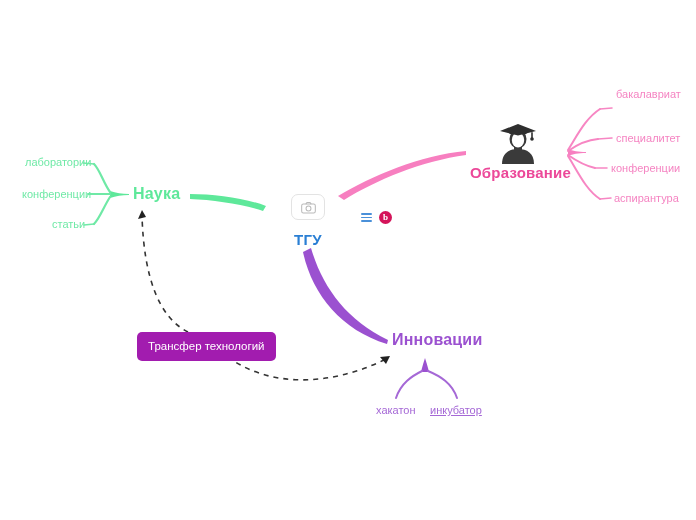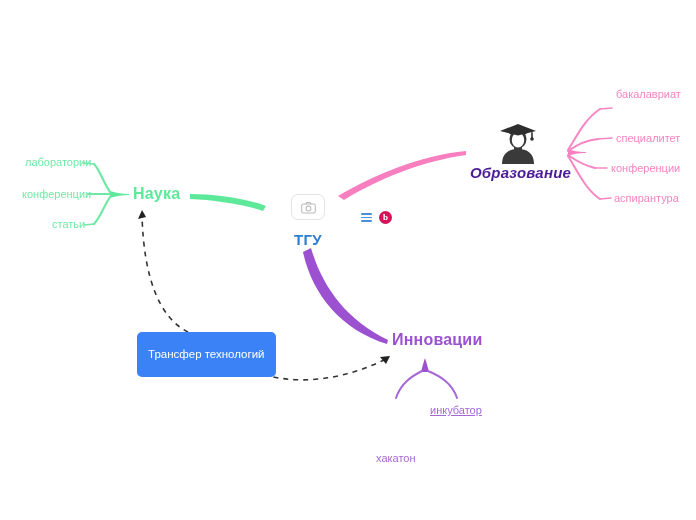--- a/index.html
+++ b/index.html
@@ -40,29 +40,29 @@
     font-weight: normal;
   }
 
   
   #label-science      { left: 133px; top: 186px; color: #5ee89a; }
   #label-laboratories { left: 25px;  top: 157px; color: #6fe9a6; }
   #label-conferences  { left: 22px;  top: 189px; color: #6fe9a6; }
   #label-articles     { left: 52px;  top: 219px; color: #6fe9a6; text-align: right; }
 
   
-  #label-education    { left: 470px; top: 165px; color: #4c1d95; font-size: 15px; font-style: italic; }
+  #label-education    { left: 470px; top: 165px; color: #ec4899; font-size: 15px; }
   #label-bachelor     { left: 616px; top: 89px; color: #f584c2; }
   #label-specialist   { left: 616px; top: 133px; color: #f584c2; }
   #label-master       { left: 611px; top: 163px; color: #f584c2; }
   #label-postgrad     { left: 614px; top: 193px; color: #f584c2; }
 
   
   #label-innovations  { left: 392px; top: 332px; color: #9b51d0; }
-  #label-hackathon    { left: 376px; top: 405px; color: #a568d6; margin-top: 48px; }
+  #label-hackathon    { left: 376px; top: 405px; color: #a568d6; }
   #label-incubator    { left: 430px; top: 405px; color: #a568d6; text-decoration: underline; }
 
   
   #center-node {
     position: absolute;
     left: 290px;
     top: 194px;
     width: 36px;
     display: flex;
     flex-direction: column;
@@ -131,24 +131,24 @@
     top: 122px;
     width: 44px;
     height: 42px;
   }
 
   
   #tooltip-transfer {
     position: absolute;
     left: 137px;
     top: 332px;
-    background: #3b82f6;
+    background: #a21caf;
     color: #ffffff;
     font-size: 11.5px;
-    padding: 16px 11px;
+    padding: 8px 11px;
     border-radius: 5px;
     white-space: nowrap;
     line-height: 1.1;
     text-align: right;
   }
 </style>
 </head>
 <body>
 
 <div id="canvas">

